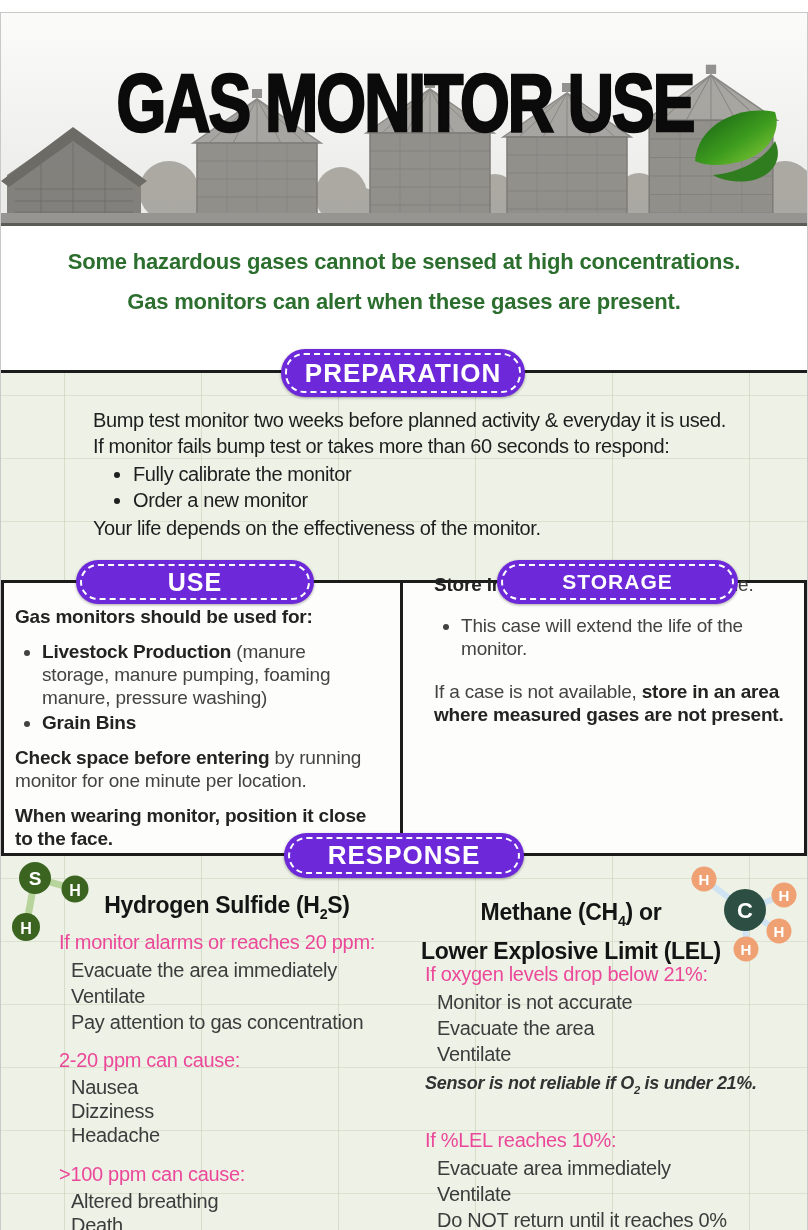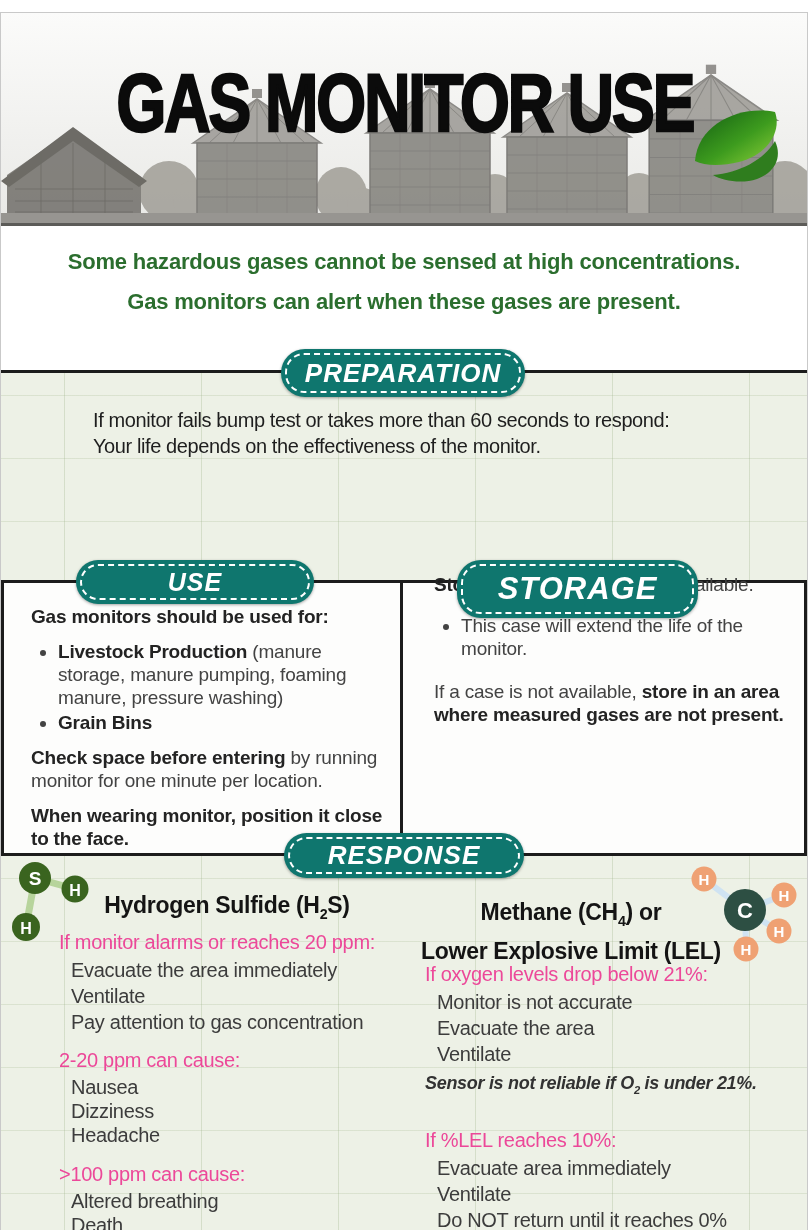--- a/index.html
+++ b/index.html
@@ -41,42 +41,41 @@
   .prep-bg{top:360px;height:207px;}
   .resp-bg{top:843px;height:387px;}
   .hline{position:absolute;left:0;top:357px;width:808px;height:3px;background:#1c1c1c;z-index:1;}
   .band{
     position:absolute;left:0;top:567px;width:806px;height:276px;background:#fdfdfc;
     border:3px solid #1c1c1c;box-sizing:border-box;z-index:1;
   }
   .vdivider{position:absolute;left:399px;top:567px;width:3px;height:276px;background:#1c1c1c;z-index:2;}
   
   .badge{
-    position:absolute;background:#0f766e;border-radius:24px;display:flex;z-index:6;
+    position:absolute;background:#6d28d9;border-radius:24px;display:flex;z-index:6;
     box-shadow:0 1px 3px rgba(0,0,0,.35);
-    font-style:italic;
   }
   .badge-inner{
     flex:1;margin:4px;border:2px dashed #ffffff;border-radius:19px;
     display:flex;align-items:center;justify-content:center;
     color:#fff;font-weight:bold;letter-spacing:1px;white-space:nowrap;
   }
   .badge-prep{left:280px;top:336px;width:244px;height:48px;font-size:26px;}
   .badge-use{left:75px;top:547px;width:238px;height:44px;font-size:25px;}
-  .badge-storage{left:456px;top:547px;width:241px;height:58px;font-size:31px;}
+  .badge-storage{left:496px;top:547px;width:241px;height:44px;font-size:21px;}
   .badge-resp{left:283px;top:820px;width:240px;height:45px;font-size:26px;}
   
   .prep-text{position:absolute;left:92px;top:394px;z-index:3;color:#1e1e1e;font-size:20px;line-height:26px;letter-spacing:-0.4px;}
   .prep-text p{margin:0;white-space:nowrap;}
   .prep-text ul{margin:2px 0;padding-left:40px;list-style:disc;}
   .prep-text li{margin:0;line-height:26px;}
   
   .col{position:absolute;z-index:4;font-size:19px;line-height:23px;color:#434343;letter-spacing:-0.2px;}
   .col b{color:#232323;}
-  .use-col{left:30px;top:592px;width:356px;}
+  .use-col{left:14px;top:592px;width:356px;}
   .sto-col{left:433px;top:560px;width:356px;}
   .col p{margin:0 0 12px 0;}
   .col ul{margin:0 0 12px 0;padding-left:27px;list-style:disc;}
   .col li{margin:0 0 2px 0;}
   .sto-col ul{margin:18px 0 20px 0;}
   
   .resp-head{position:absolute;z-index:4;text-align:center;font-weight:bold;color:#141414;letter-spacing:-0.3px;}
   .h2s-head{left:45px;top:878px;width:362px;font-size:23px;line-height:28px;}
   .ch4-head{left:420px;top:884px;width:300px;font-size:23px;line-height:30px;}
   .resp-body{position:absolute;z-index:4;font-size:20px;color:#3c3c3c;letter-spacing:-0.3px;}
@@ -184,21 +183,26 @@
         <span>STORAGE</span>
       </div>
   </div>
   <div class="badge badge-resp">
     <div class="badge-inner">
         <span>RESPONSE</span>
       </div>
   </div>
 
   <div class="prep-text">
+    <p>Bump test monitor two weeks before planned activity &amp; everyday it is used.</p>
     <p>If monitor fails bump test or takes more than 60 seconds to respond:</p>
+    <ul>
+      <li>Fully calibrate the monitor</li>
+      <li>Order a new monitor</li>
+    </ul>
     <p>Your life depends on the effectiveness of the monitor.</p>
   </div>
 
   <div class="col use-col">
     <p><b>Gas monitors should be used for:</b></p>
     <ul>
       <li><b>Livestock Production</b><span> (manure storage, manure pumping, foaming manure, pressure washing)</span></li>
       <li><b>Grain Bins</b></li>
     </ul>
     <p><b>Check space before entering</b><span> by running monitor for one minute per location.</span></p>

